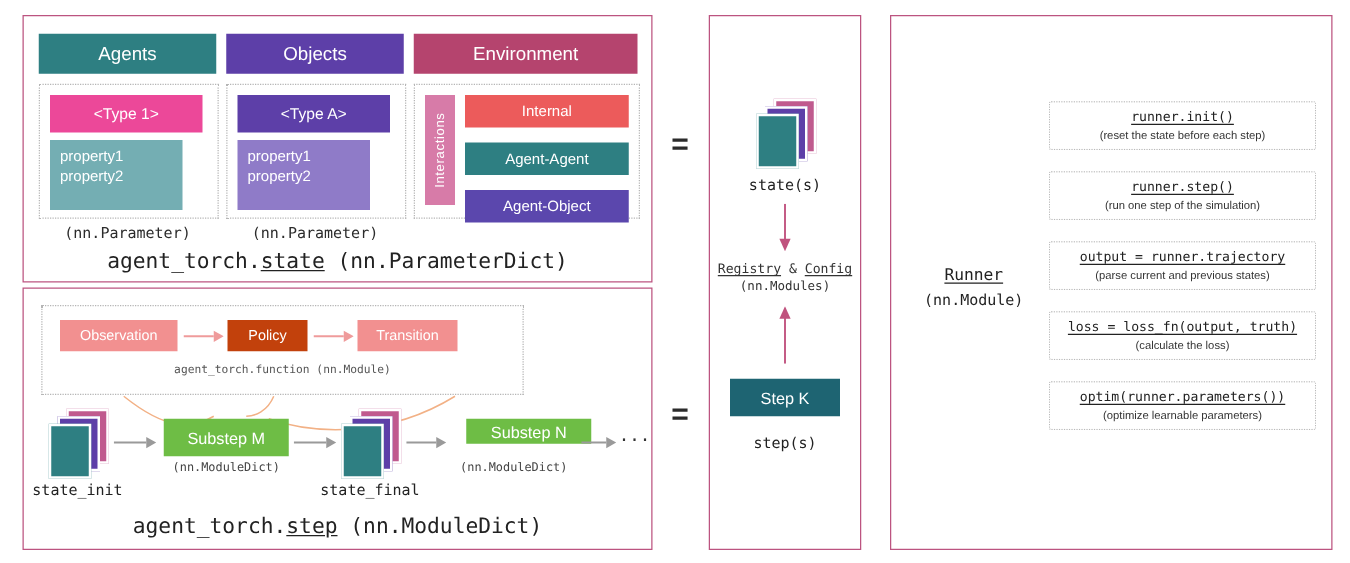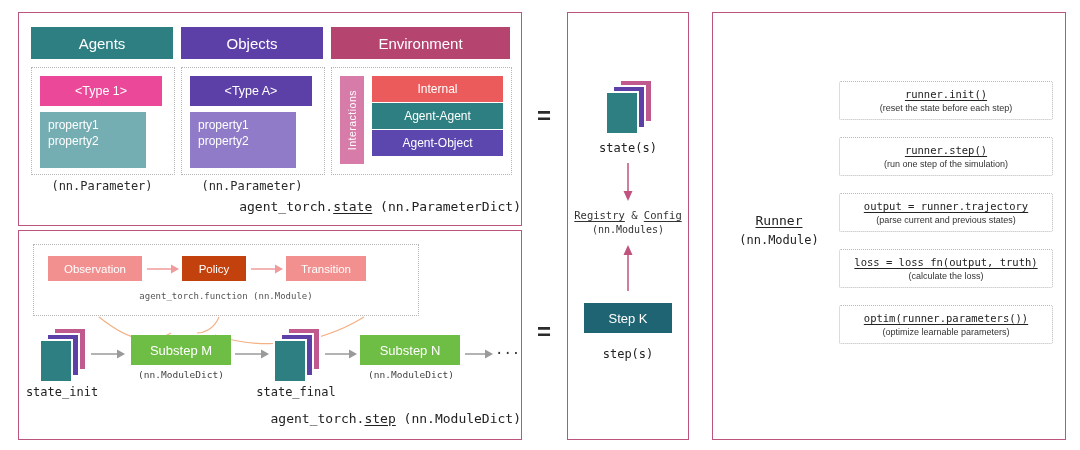--- a/index.html
+++ b/index.html
@@ -8,24 +8,24 @@
   .abs{position:absolute}
   .mono{font-family:"DejaVu Sans Mono","Liberation Mono",monospace}
   .ctr{display:flex;align-items:center;justify-content:center}
   .ul{text-decoration:underline;text-underline-offset:2px}
   .frame{position:absolute;border:1px solid #bc5480;background:#fff}
   .dotted{border:1.2px dotted #b5b5b5}
   .hdr{color:#fff;font-size:15px}
   .typebox{color:#fff;font-size:12.5px}
   .propbox{color:#fff;font-size:12px;line-height:1.35;padding:5px 8px}
   .propbox span{display:block}
-  .env-item{height:26px;margin-bottom:1px;color:#fff;font-size:12px}
+  .env-item{height:26px;margin-bottom:12px;color:#fff;font-size:12px}
   .vtext{writing-mode:vertical-rl;transform:rotate(180deg);color:#fff;font-size:10.5px;letter-spacing:.5px}
   .param{font-size:12px;color:#2b2b2b;text-align:center}
-  .boxtitle{font-size:13px;color:#222;text-align:right}
+  .boxtitle{font-size:17px;color:#222;text-align:center}
   .stack{width:46px;height:54px}
   .card{position:absolute;width:30px;height:40px;border:2px solid #fff}
   .c-pink{left:14px;top:0;background:#c05a8e}
   .c-purple{left:7px;top:6px;background:#5d3fa8}
   .c-teal{left:0;top:12px;background:#2e7f82}
   .flowbox{color:#fff;font-size:11.5px;height:25px}
   .green{background:#6ebd45;color:#fff;font-size:13px}
   .mdict{font-size:9.5px;color:#444;text-align:center}
   .stacklabel{font-size:12px;color:#222;text-align:center}
   .eq{font-size:24px;font-weight:600;color:#2b2b2b;text-align:center}
@@ -151,21 +151,21 @@
     <div class="card c-purple"></div>
     <div class="card c-teal"></div>
   </div>
   <div class="abs mono stacklabel" style="left:234px;top:154px;width:86px">state_final</div>
 
   <svg class="abs" style="left:306px;top:117px" width="32" height="12" viewBox="0 0 32 12">
     <line x1="0" y1="6" x2="24" y2="6" stroke="#9a9a9a" stroke-width="1.5"></line>
       <polygon points="24,1.5 32,6 24,10.5" fill="#9a9a9a"></polygon>
   </svg>
 
-  <div class="abs ctr green" style="left:341px;top:104px;width:100px;height:30px">
+  <div class="abs ctr green" style="left:354px;top:104px;width:100px;height:20px">
     <span>Substep N</span>
   </div>
   <div class="abs mono mdict" style="left:330px;top:138px;width:124px">(nn.ModuleDict)</div>
 
   <svg class="abs" style="left:446px;top:117px" width="28" height="12" viewBox="0 0 28 12">
     <line x1="0" y1="6" x2="20" y2="6" stroke="#9a9a9a" stroke-width="1.5"></line>
       <polygon points="20,1.5 28,6 20,10.5" fill="#9a9a9a"></polygon>
   </svg>
   <div class="abs mono" style="left:476px;top:110px;font-size:14px;color:#333">...</div>
 

